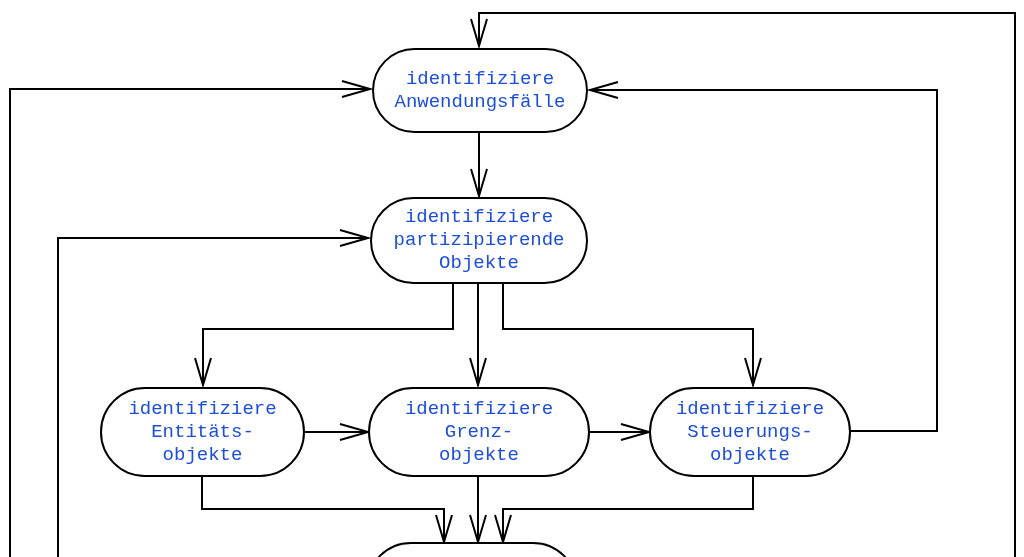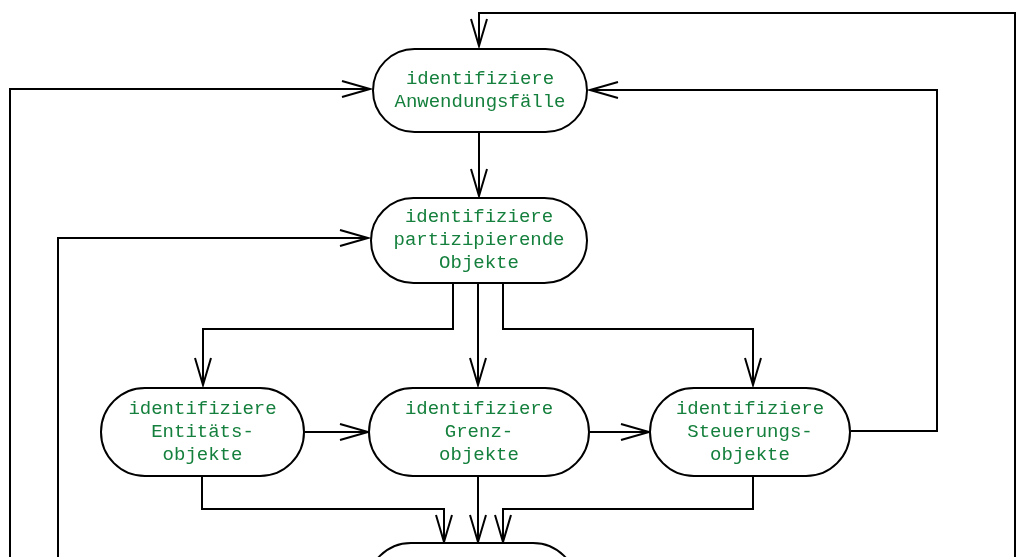--- a/index.html
+++ b/index.html
@@ -31,21 +31,21 @@
     background: #ffffff;
     display: flex;
     align-items: center;
     justify-content: center;
     text-align: center;
   }
   .node-label {
     white-space: pre-line;
     font-size: 19px;
     line-height: 23px;
-    color: #15803d;
+    color: #1d4ed8;
     letter-spacing: 0px;
   }
   
   #node-anwendungsfaelle { left: 372px; top: 48px;  width: 216px; height: 85px; border-radius: 43px; }
   #node-partizipierende  { left: 370px; top: 197px; width: 218px; height: 87px; border-radius: 44px; }
   #node-entitaets        { left: 100px; top: 387px; width: 205px; height: 90px; }
   #node-grenz            { left: 368px; top: 387px; width: 222px; height: 90px; }
   #node-steuerungs       { left: 649px; top: 387px; width: 202px; height: 90px; }
   #node-bottom-partial   { left: 366px; top: 542px; width: 212px; height: 90px; }
 </style>

